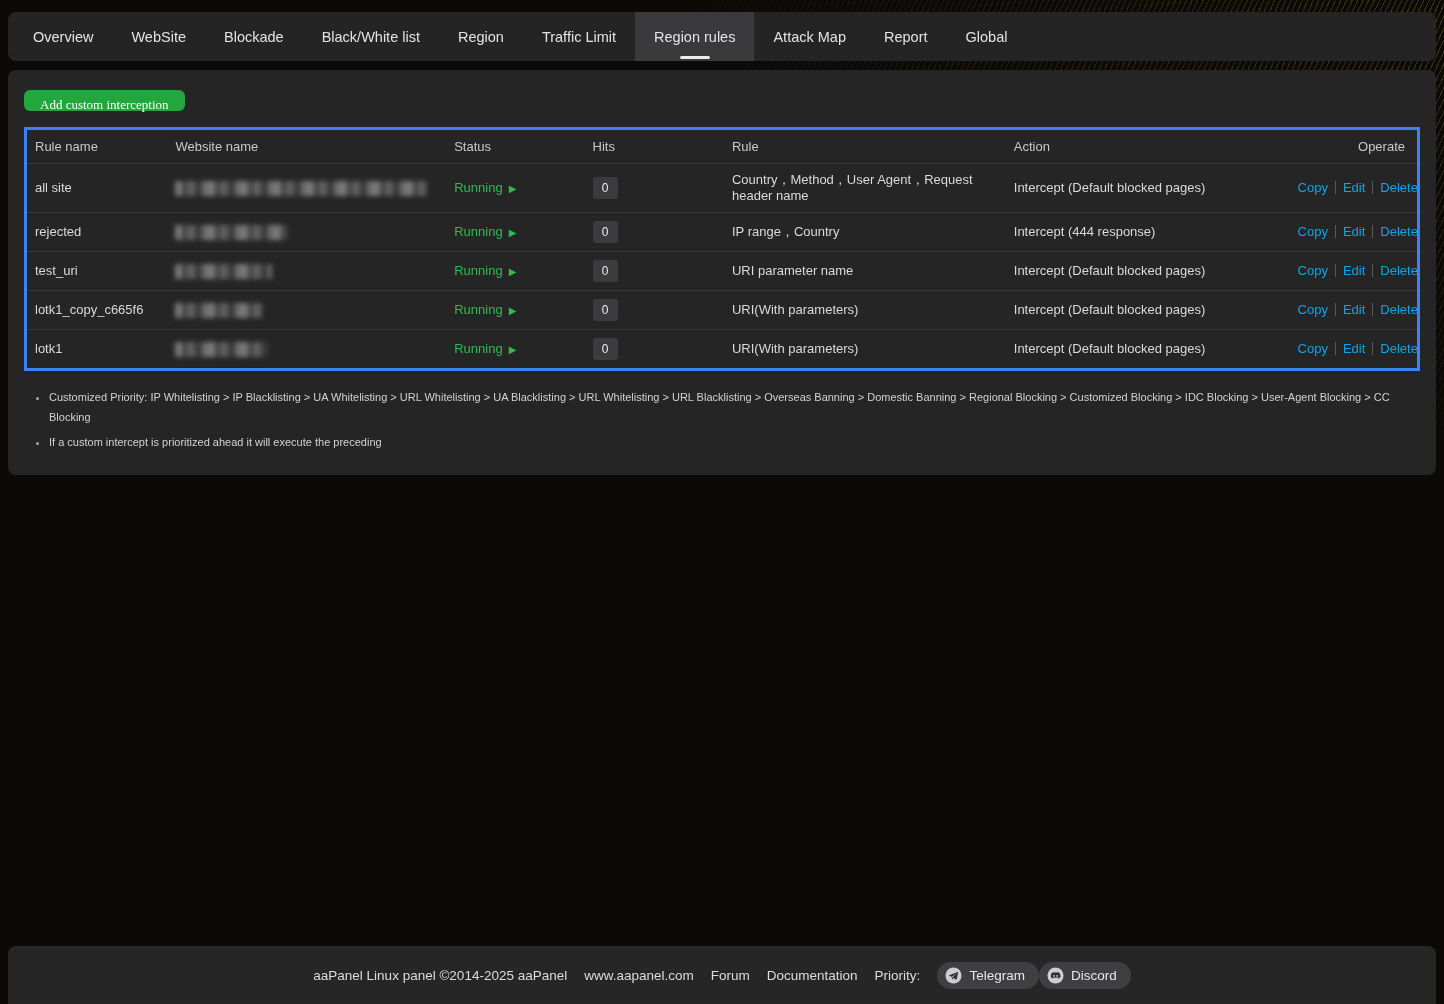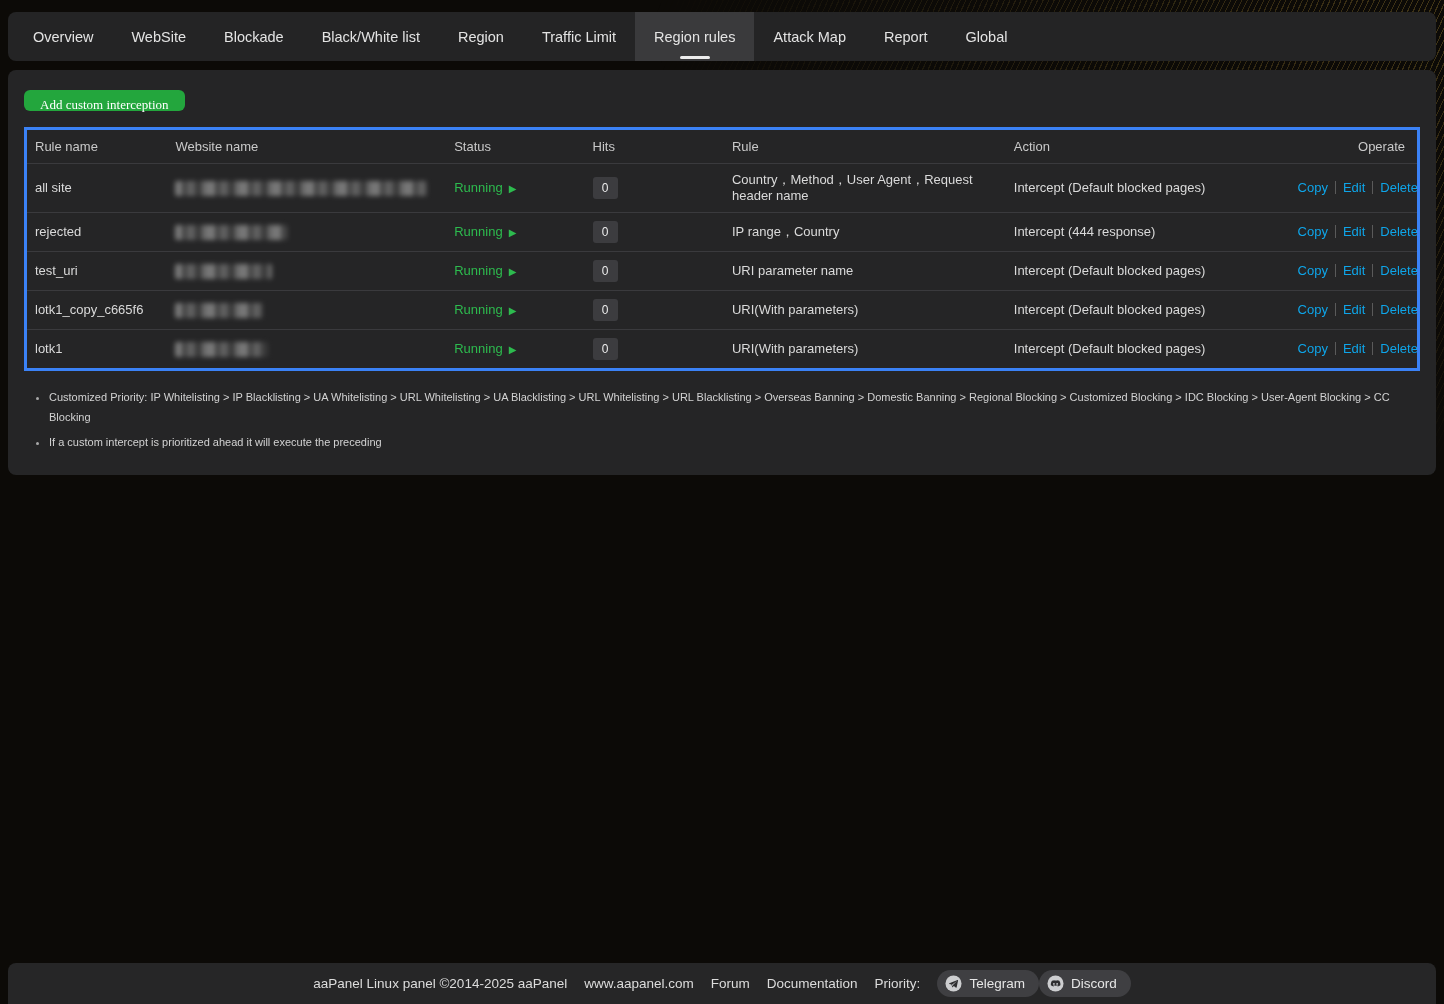--- a/index.html
+++ b/index.html
@@ -62,21 +62,21 @@
     height:15px;border-radius:2px;filter:blur(2.6px);opacity:.8;max-width:100%;
     background:repeating-linear-gradient(90deg,#8f8f8f 0 7px,#4a4a4a 7px 12px,#6f6f6f 12px 20px,#3f3f3f 20px 27px,#808080 27px 33px);
   }
   .op-link{cursor:pointer;color:#0ea5e9;}
   .op-sep{display:inline-block;width:1px;height:13px;background:#5a5a5a;margin:0 7px;vertical-align:-2px;}
   .notes{margin:16px 0 0;padding-left:25px;color:#d2d2d2;font-size:11px;line-height:20px;max-width:1370px;}
   .notes li{margin-bottom:5px;}
   .notes li::marker{color:#a8a8a8;font-size:11px;}
   
   footer{
-    position:absolute;left:8px;right:8px;bottom:0;height:41px;
+    position:absolute;left:8px;right:8px;bottom:0;height:58px;
     background:#262627;border-radius:8px 8px 0 0;z-index:2;
     display:flex;align-items:center;justify-content:center;gap:17px;
     color:#dcdcdc;font-size:13.5px;
   }
   .f-text{white-space:nowrap;}
   .f-link{cursor:pointer;white-space:nowrap;}
   .pills{display:flex;align-items:center;}
   .pill{
     display:flex;align-items:center;gap:7px;background:#3f3f42;border-radius:15px;
     padding:5px 14px 5px 8px;cursor:pointer;color:#e6e6e6;white-space:nowrap;

